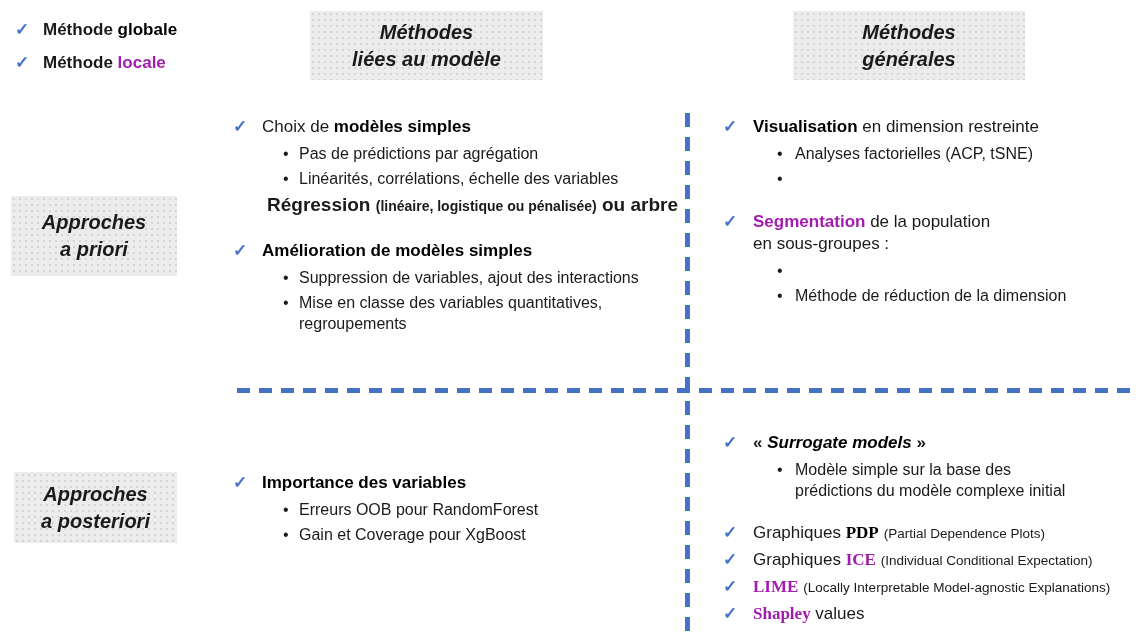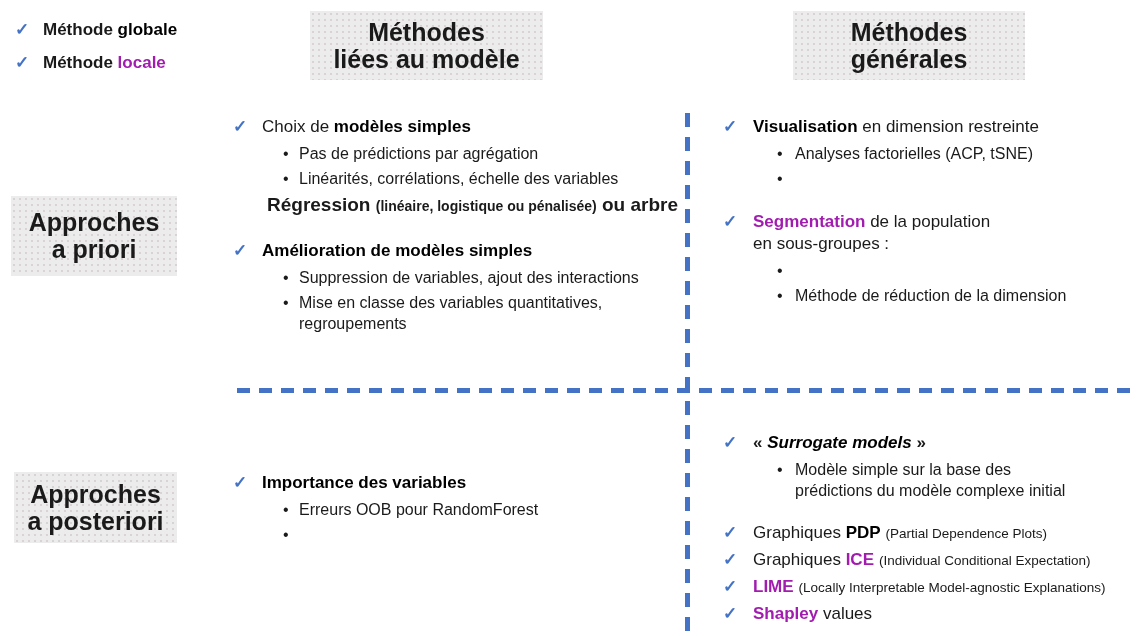--- a/index.html
+++ b/index.html
@@ -18,22 +18,22 @@
   .legend { position: absolute; left: 15px; top: 20px; }
   .legend-item { display: flex; font-size: 17px; font-weight: bold; line-height: 20px; margin-bottom: 13px; }
   .legend-item .check { width: 28px; flex: none; }
 
   
   .box {
     position: absolute; background-color: #ECECEC;
     background-image: radial-gradient(#d7d1d1 0.7px, transparent 0.8px);
     background-size: 6px 6px;
     display: flex; align-items: center; justify-content: center;
-    text-align: center; font-weight: bold; font-size: 25px; line-height: 27px;
-    white-space: pre-line; color: #1a1a1a;
+    text-align: center; font-weight: bold; font-size: 20px; line-height: 27px;
+    white-space: pre-line; color: #1a1a1a; font-style: italic;
   }
   #colhead-model     { left: 310px; top: 11px;  width: 233px; height: 69px; }
   #colhead-general   { left: 793px; top: 11px;  width: 232px; height: 69px; }
   #rowhead-priori    { left: 11px;  top: 196px; width: 166px; height: 80px; }
   #rowhead-posteriori{ left: 14px;  top: 472px; width: 163px; height: 71px; }
 
   
   .divider-h { position: absolute; left: 237px; top: 388px; width: 899px; height: 5px;
     background: repeating-linear-gradient(90deg, #4472C4 0 13px, transparent 13px 22px); }
   .divider-v { position: absolute; left: 685px; top: 113px; width: 5px; height: 523px;
@@ -60,21 +60,21 @@
   .bullet-text { white-space: pre-line; }
 
   .note { margin-left: 34px; margin-top: 4px; font-size: 19px; line-height: 24px; font-weight: bold; }
   .note .small { font-size: 14px; }
 
   .surrogate-quotes { font-weight: bold; }
   .surrogate { font-weight: bold; font-style: italic; }
 
   .br-item { display: flex; font-size: 17px; line-height: 20px; margin-bottom: 6px; align-items: baseline; }
   .br-item .check { width: 30px; flex: none; }
-  .kw { font-weight: bold; }
+  .kw { font-weight: bold; font-family: Liberation Serif, serif; }
   .detail { font-size: 13.5px; margin-left: 5px; }
 </style>
 </head>
 <body>
 
 <div class="slide">
 
   <div class="legend">
     <div class="legend-item">
       <span class="check">✓</span>
@@ -178,20 +178,21 @@
         <span class="check">✓</span>
         <span class="title-text"><span class="hl yellow">Importance des variables</span></span>
       </div>
       <div class="bullet-list">
         <div class="bullet-row">
           <span class="bullet">•</span>
           <span class="bullet-text">Erreurs OOB pour RandomForest</span>
         </div>
         <div class="bullet-row">
           <span class="bullet">•</span>
+          <span class="bullet-text">Gain et Coverage pour XgBoost</span>
         </div>
       </div>
     </div>
   </div>
 
   <div class="quadrant" id="q-br">
     <div class="block">
       <div class="title-row">
         <span class="check">✓</span>
         <span class="title-text"><span class="surrogate-quotes">« </span><span class="surrogate yellow">Surrogate models</span><span class="surrogate-quotes"> »</span></span>

